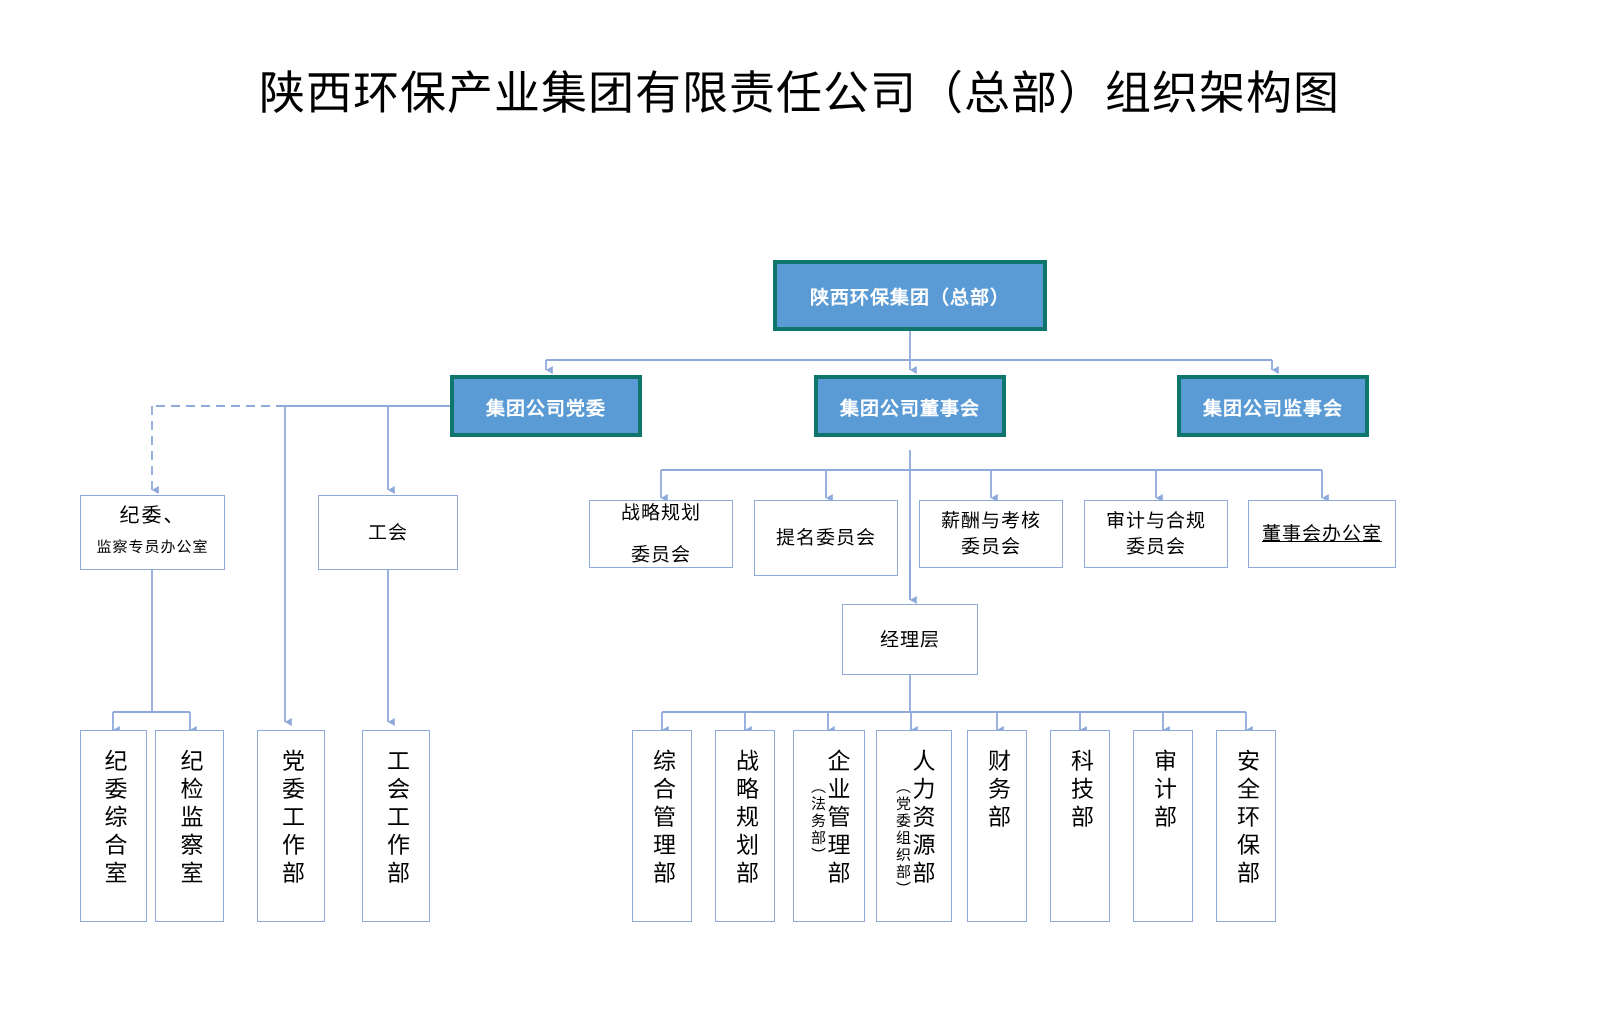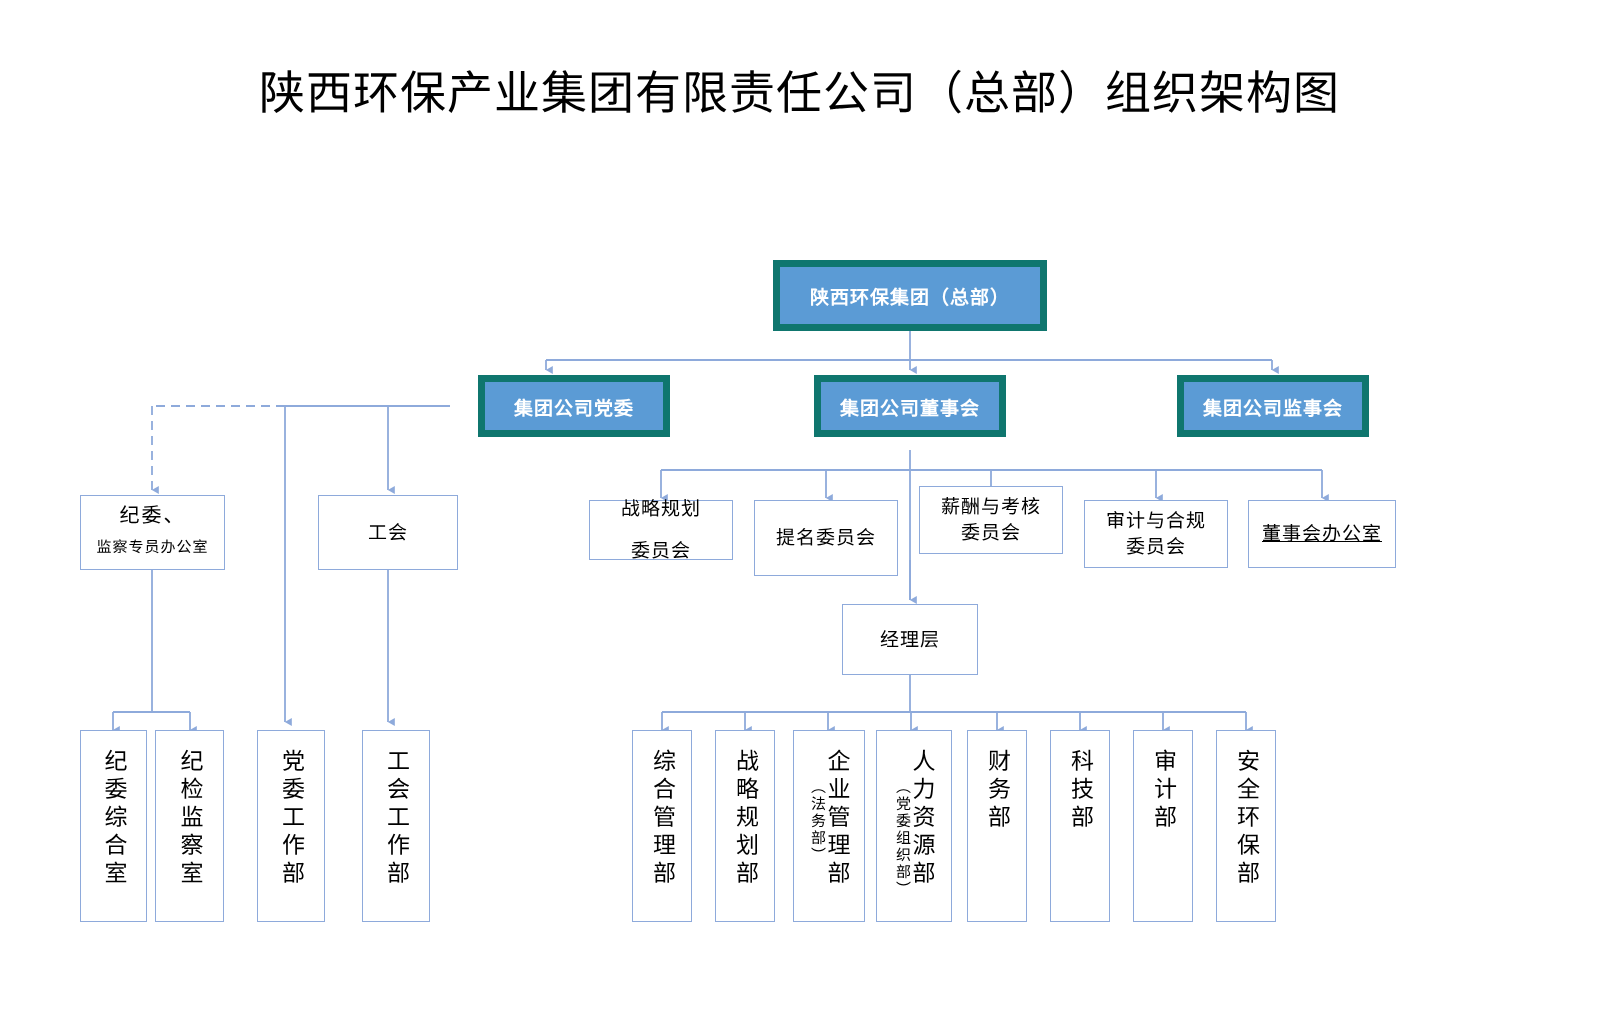--- a/index.html
+++ b/index.html
@@ -13,21 +13,21 @@
     position:absolute;left:0;top:66px;width:1599px;
     text-align:center;font-size:46px;font-weight:normal;
     letter-spacing:1px;color:#000;line-height:1.18;
     font-family:"DejaVu Sans","Liberation Sans",sans-serif;
   }
 
   .node{position:absolute;box-sizing:border-box;display:flex;
         align-items:center;justify-content:center;text-align:center;}
 
   .blue{
-    background:#5B9BD5;border:7px solid #0f766e;color:#ffffff;
+    background:#5B9BD5;border:4px solid #0f766e;color:#ffffff;
     font-size:19px;font-weight:600;letter-spacing:1px;
   }
 
   .white{
     background:#ffffff;border:1px solid #8EAADB;color:#000;
     font-size:19px;line-height:1.35;letter-spacing:1px;
   }
 
   .twoline{flex-direction:column;}
 
@@ -106,47 +106,47 @@
       <path d="M1246,712 L1246,730" marker-end="url(#arw)"></path>
     </g>
   </svg>
 
   <div class="title">陕西环保产业集团有限责任公司（总部）组织架构图</div>
 
   <div class="node blue" style="left:773px;top:260px;width:274px;height:71px;">
     <span>陕西环保集团（总部）</span>
   </div>
 
-  <div class="node blue" style="left:450px;top:375px;width:192px;height:62px;margin-left:28px;">
+  <div class="node blue" style="left:450px;top:375px;width:192px;height:62px;">
     <span>集团公司党委</span>
   </div>
   <div class="node blue" style="left:814px;top:375px;width:192px;height:62px;">
     <span>集团公司董事会</span>
   </div>
   <div class="node blue" style="left:1177px;top:375px;width:192px;height:62px;text-align:right;">
     <span>集团公司监事会</span>
   </div>
 
   <div class="node white jiwei" style="left:80px;top:495px;width:145px;height:75px;">
     <span class="main">纪委、</span>
     <span class="sub">监察专员办公室</span>
   </div>
   <div class="node white" style="left:318px;top:495px;width:140px;height:75px;">
     <span>工会</span>
   </div>
 
-  <div class="node white twoline" style="left:589px;top:500px;width:144px;height:60px;gap:16px;">
+  <div class="node white twoline" style="left:589px;top:500px;width:144px;height:68px;gap:16px;">
     <span>战略规划</span>
     <span>委员会</span>
   </div>
   <div class="node white twoline" style="left:754px;top:500px;width:144px;height:76px;">
     <span>提名委员会</span>
     <span></span>
   </div>
-  <div class="node white twoline" style="left:919px;top:486px;width:144px;height:68px;">
+  <div class="node white twoline" style="left:919px;top:500px;width:144px;height:68px;">
     <span>薪酬与考核</span>
     <span>委员会</span>
   </div>
   <div class="node white twoline" style="left:1084px;top:500px;width:144px;height:68px;">
     <span>审计与合规</span>
     <span>委员会</span>
   </div>
   <div class="node white twoline" style="left:1248px;top:500px;width:148px;height:68px;text-decoration:underline;">
     <span>董事会办公室</span>
     <span></span>

